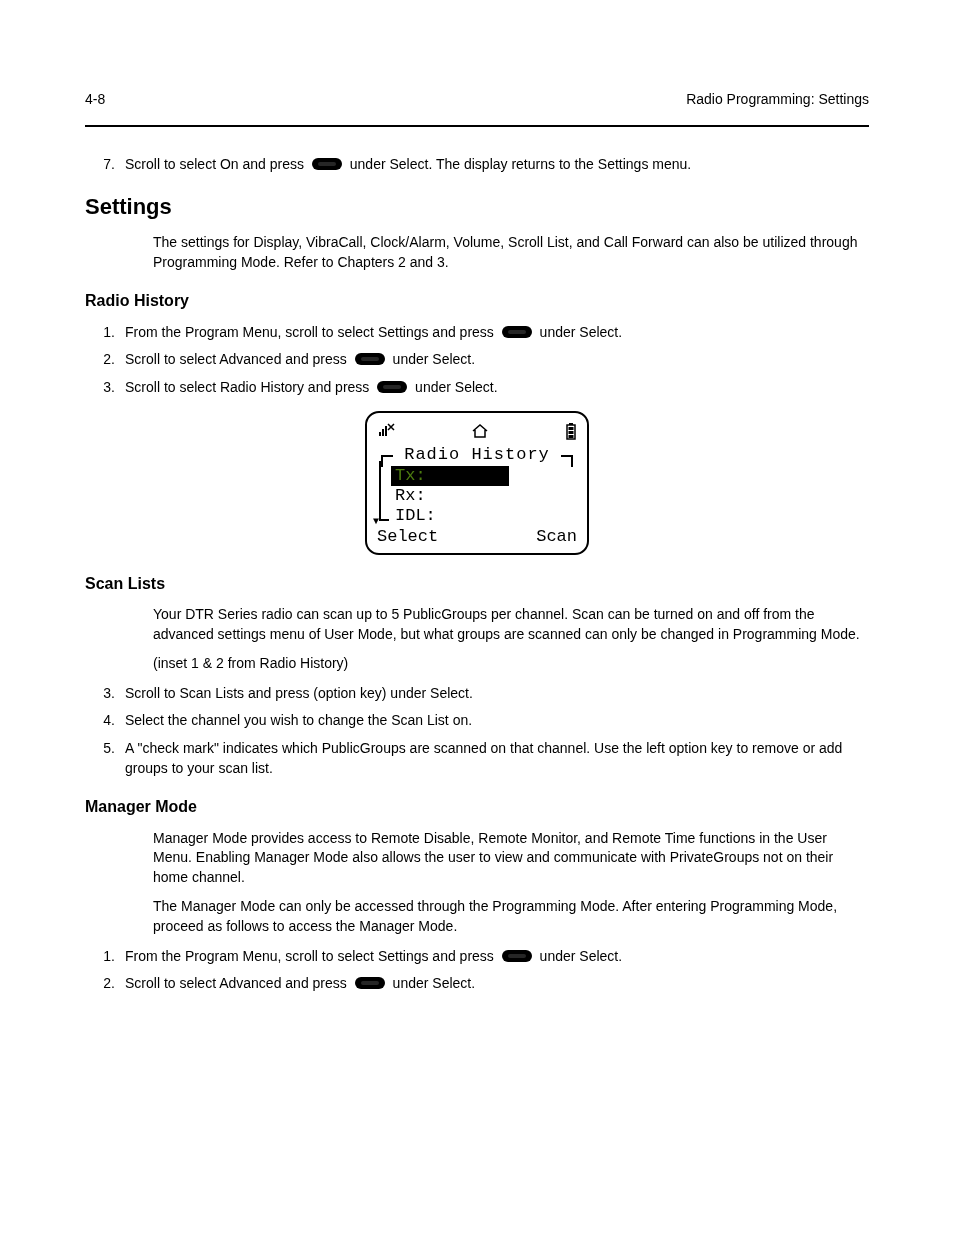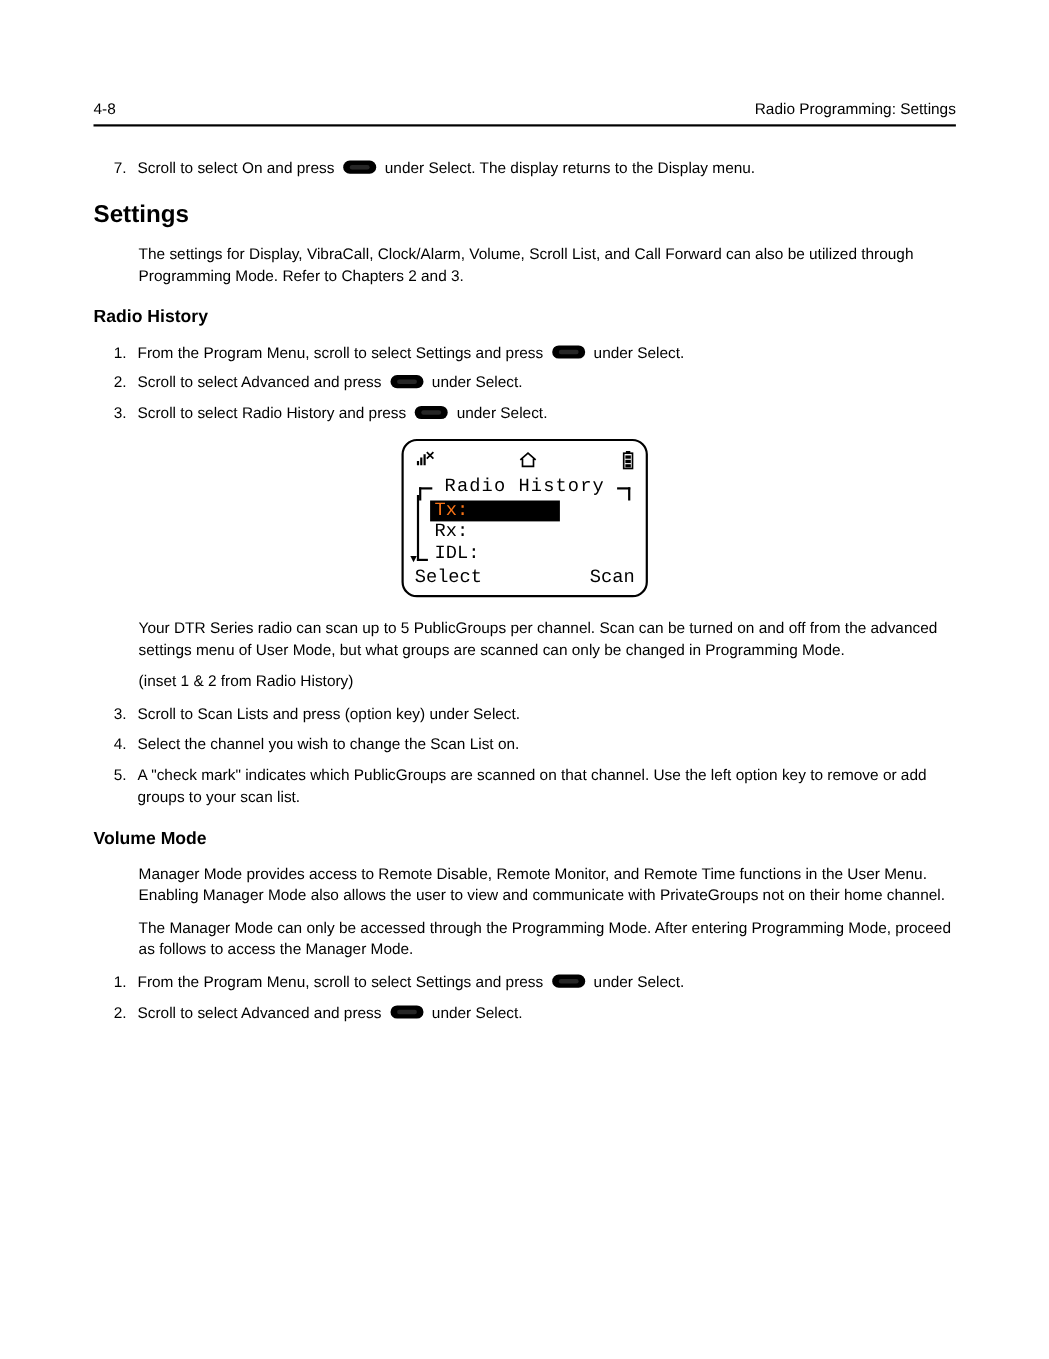--- a/index.html
+++ b/index.html
@@ -11,28 +11,28 @@
     padding: 90px 85px 60px 85px;
     width: 954px;
     box-sizing: border-box;
     line-height: 1.4;
   }
   .header-row {
     display: flex;
     justify-content: space-between;
     font-size: 14px;
     border-bottom: 2px solid #000;
-    padding-bottom: 3px;
+    padding-bottom: 15px;
     margin-bottom: 28px;
   }
   .content {
     margin-left: 0;
   }
   .content-indent {
-    margin-left: 41px;
+    margin-left: 68px;
   }
   h1 {
     font-size: 22px;
     font-weight: bold;
     margin: 18px 0 6px 0;
   }
   h2 {
     font-size: 16px;
     font-weight: bold;
     margin: 18px 0 6px 0;
@@ -137,21 +137,21 @@
     border-left: 2px solid #000;
     border-bottom: 2px solid #000;
     width: 8px;
   }
   .radio-row {
     padding: 0 4px;
   }
   .radio-row.sel {
     display: inline-block;
     background: #000;
-    color: #f97316;
+    color: #4d7c0f;
     min-width: 110px;
   }
   .radio-bottom {
     display: flex;
     justify-content: space-between;
     margin-top: 2px;
   }
   .arrow-down {
     position: absolute;
     left: -18px;
@@ -170,21 +170,21 @@
     <b>Radio Programming</b><span>: Settings</span>
   </span>
 </div>
 
 <div class="content">
 
   <div class="numlist content-indent">
     <div class="numitem">
       <span class="num">7.</span>
       <span class="body">
-        <span>Scroll to select </span><b>On</b><span> and press </span><span class="option-key"></span><span> under </span><b>Select</b><span>. The display returns to the Display menu.</span>
+        <span>Scroll to select </span><b>On</b><span> and press </span><span class="option-key"></span><span> under </span><b>Select</b><span>. The display returns to the Settings menu.</span>
       </span>
     </div>
   </div>
 
   <h1>Settings</h1>
   <p class="content-indent">The settings for Display, VibraCall, Clock/Alarm, Volume, Scroll List, and Call Forward can also be utilized through Programming Mode. Refer to Chapters 2 and 3.</p>
 
   <h2>Radio History</h2>
   <div class="numlist content-indent">
     <div class="numitem">
@@ -237,38 +237,39 @@
       <div class="radio-row">IDL:</div>
       <span class="arrow-down">▼</span>
     </div>
     <div class="radio-bottom">
       <span>Select</span>
       <span>Scan</span>
     </div>
   </div>
 
 
+  <h2>Scan Lists</h2>
   <p class="content-indent">Your DTR Series radio can scan up to 5 PublicGroups per channel. Scan can be turned on and off from the advanced settings menu of User Mode, but what groups are scanned can only be changed in Programming Mode.</p>
   <p class="content-indent">(inset 1 &amp; 2 from Radio History)</p>
   <div class="numlist content-indent">
     <div class="numitem">
       <span class="num">3.</span>
       <span class="body">Scroll to Scan Lists and press (option key) under Select.</span>
     </div>
     <div class="numitem">
       <span class="num">4.</span>
       <span class="body">Select the channel you wish to change the Scan List on.</span>
     </div>
     <div class="numitem">
       <span class="num">5.</span>
       <span class="body">A "check mark" indicates which PublicGroups are scanned on that channel. Use the left option key to remove or add groups to your scan list.</span>
     </div>
   </div>
 
-  <h2>Volume Mode</h2>
+  <h2>Manager Mode</h2>
   <p class="content-indent">Manager Mode provides access to Remote Disable, Remote Monitor, and Remote Time functions in the User Menu. Enabling Manager Mode also allows the user to view and communicate with PrivateGroups not on their home channel.</p>
   <p class="content-indent">The Manager Mode can only be accessed through the Programming Mode. After entering Programming Mode, proceed as follows to access the Manager Mode.</p>
   <div class="numlist content-indent">
     <div class="numitem">
       <span class="num">1.</span>
       <span class="body">
         <span>From the Program Menu, scroll to select </span><b>Settings</b><span> and press </span><span class="option-key"></span><span> under </span><b>Select</b><span>.</span>
       </span>
     </div>
     <div class="numitem">

